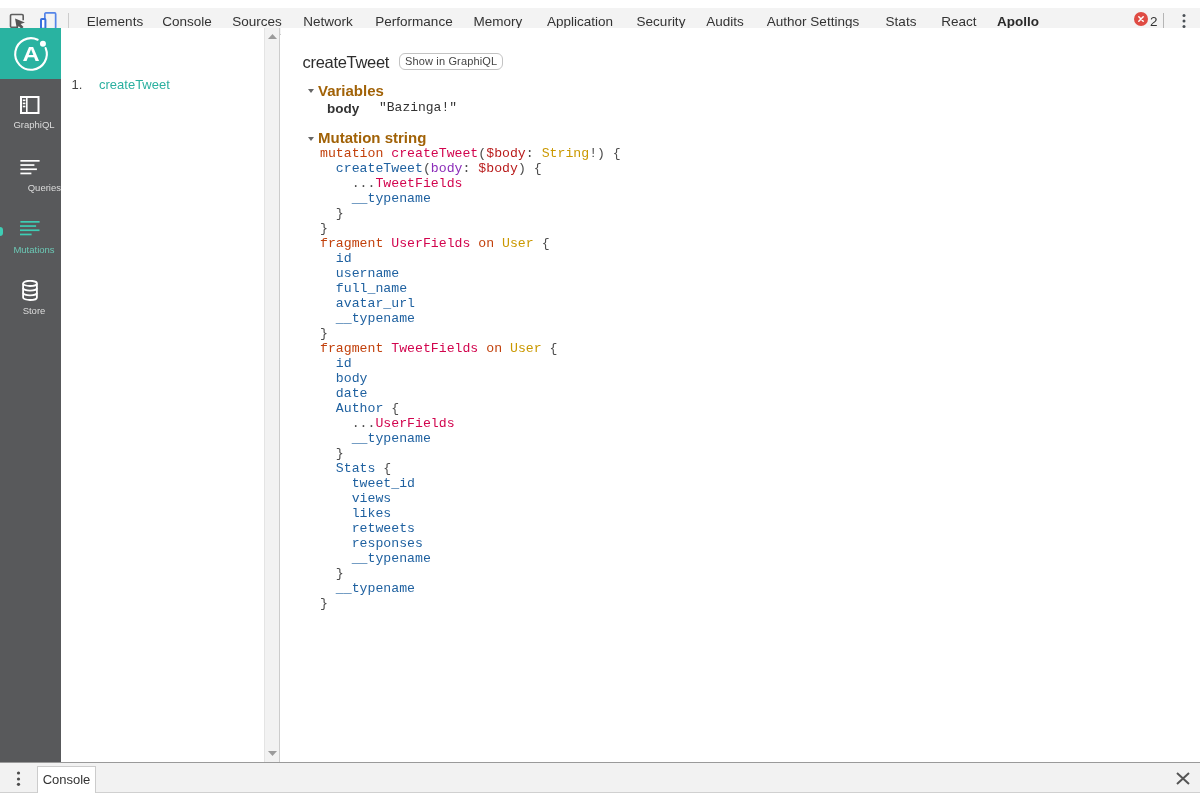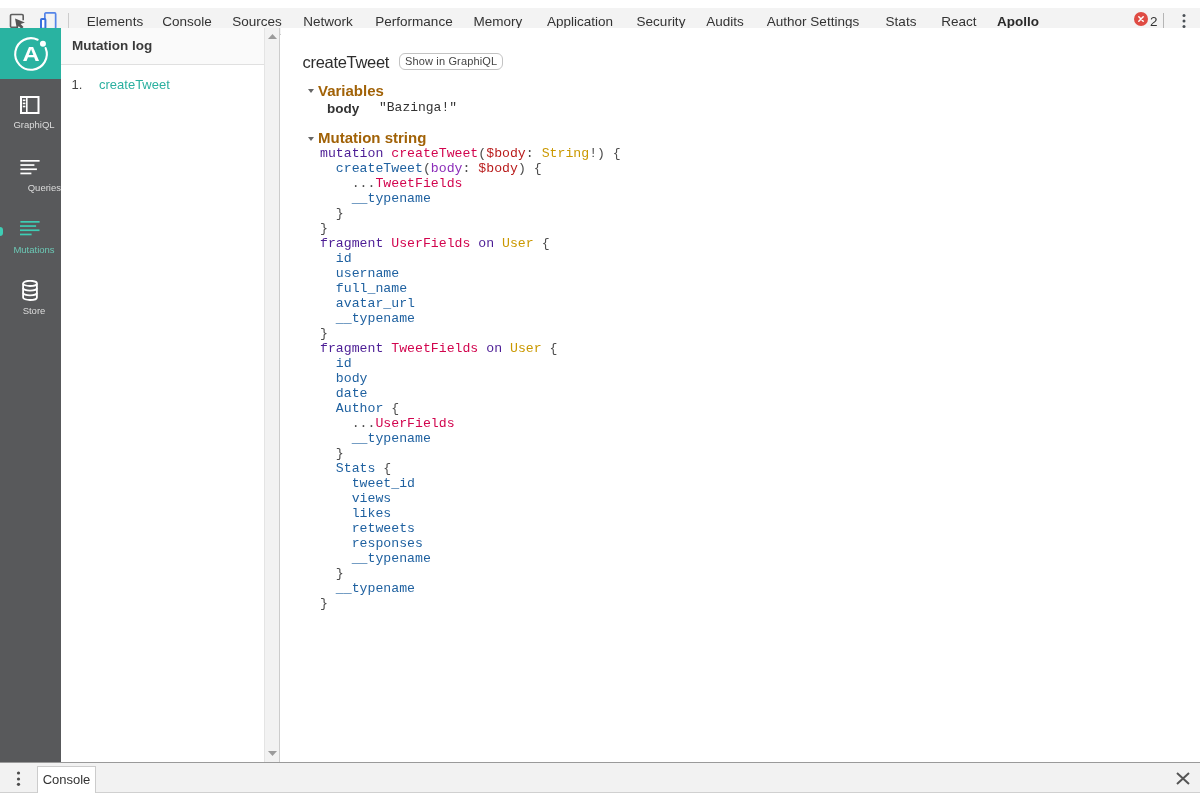--- a/index.html
+++ b/index.html
@@ -24,21 +24,21 @@
 #panel-header span { position:absolute; left:11px; top:9.5px; font-size:13.5px;
   font-weight:bold; color:#3a3a3a; }
 #panel-scroll { position:absolute; right:0; top:0; width:15px; height:735px;
   background:#f2f2f2; border-left:1px solid #e4e4e4; }
 #main { position:absolute; left:281px; top:28px; width:919px; height:735px; background:#fff; }
 .tri { width:0; height:0; border-left:3.2px solid transparent;
   border-right:3.2px solid transparent; border-top:4.6px solid #666; }
 .sechead { font-size:15px; font-weight:bold; color:#a16207; }
 #code { position:absolute; left:39px; top:118px; font-family:"Liberation Mono", monospace;
   font-size:13.2px; line-height:15px; white-space:pre; }
-.kw { color:#4c1d95;font-family:Liberation Mono, monospace; } .def { color:#d2054e; } .prop { color:#1f61a0; }
+.kw { color:#c2410c;font-family:Liberation Mono, monospace; } .def { color:#d2054e; } .prop { color:#1f61a0; }
 .attr { color:#8b2bb9; } .var { color:#b91c1c;font-family:Liberation Mono, monospace; } .atom { color:#ca9800; }
 .pun { color:#4d4d4d; }
 #drawer { position:absolute; left:0; top:762px; width:1200px; height:31px;
   background:#f2f2f2; border-top:1px solid #9a9a9a; border-bottom:1px solid #d0d0d0; }
 #console-tab { position:absolute; left:37px; top:3px; width:59px; height:27px;
   background:#fff; border:1px solid #ccc; border-bottom:none; text-align:center;
   font-size:13px; color:#333; line-height:26px; }
 </style>
 </head>
 <body>
@@ -121,23 +121,20 @@
     <path d="M1.1 3.4 v14 a6.9 2.6 0 0 0 13.8 0 v-14" fill="none" stroke="#fff" stroke-width="1.8"></path>
     <path d="M1.1 8.1 a6.9 2.6 0 0 0 13.8 0" fill="none" stroke="#fff" stroke-width="1.8"></path>
     <path d="M1.1 12.8 a6.9 2.6 0 0 0 13.8 0" fill="none" stroke="#fff" stroke-width="1.8"></path>
   </svg>
   <div class="sidelabel" style="position:absolute;left:0;width:61px;top:276.5px;text-align:center">Store</div>
 
   <div id="mut-indicator"></div>
 </div>
 
 <div id="panel">
-  <div id="panel-header">
-      <span>Mutation log</span>
-    </div>
   <div style="position:absolute;left:10.5px;top:49px;font-size:13px;color:#444">1.</div>
   <div style="position:absolute;left:38px;top:49px;font-size:13px;color:#2bb0a0">createTweet</div>
   <div id="panel-scroll">
     <svg style="position:absolute;left:3px;top:6px" width="9" height="5" viewBox="0 0 9 5">
       <path d="M0 5 L4.5 0 L9 5 Z" fill="#9b9b9b"></path>
       </svg>
     <svg style="position:absolute;left:3px;top:723px" width="9" height="5" viewBox="0 0 9 5">
       <path d="M0 0 L4.5 5 L9 0 Z" fill="#9b9b9b"></path>
       </svg>
   </div>

